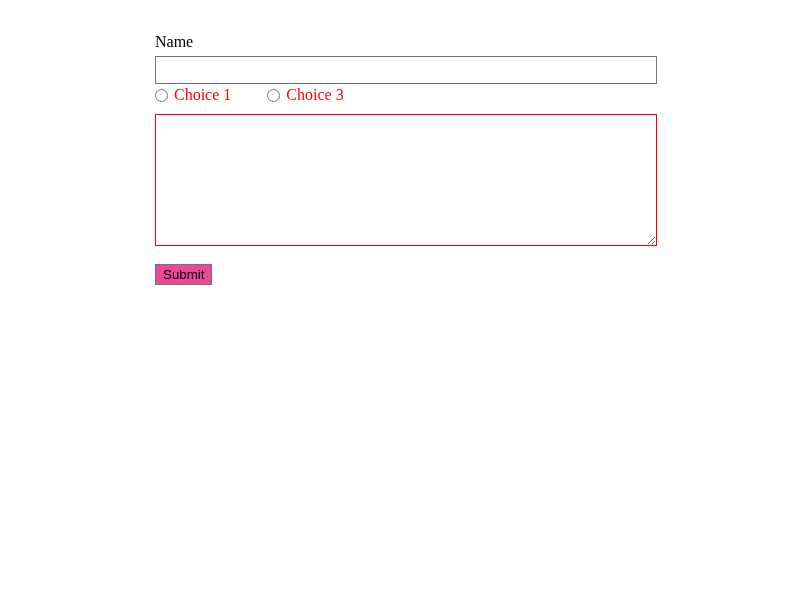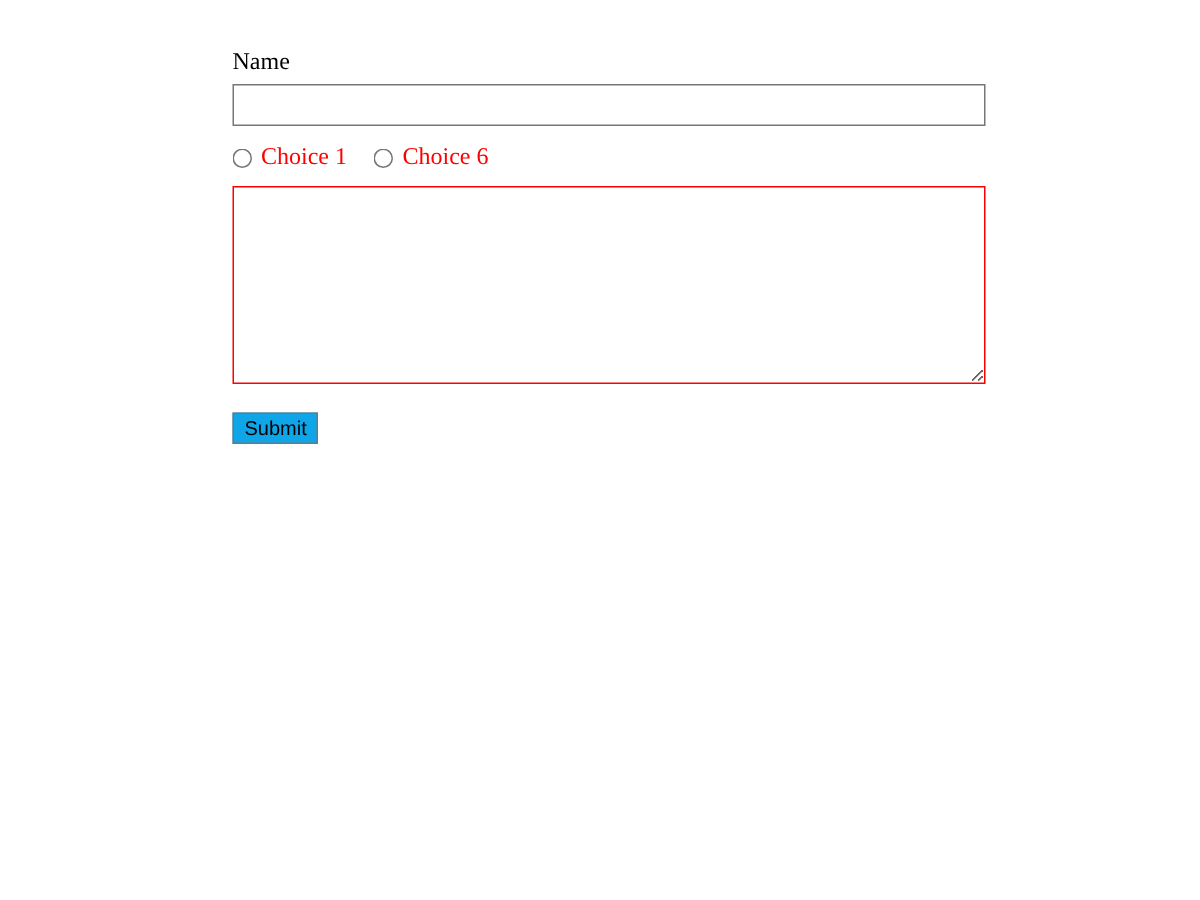--- a/index.html
+++ b/index.html
@@ -7,21 +7,20 @@
       padding: 33px 155px;
       font-family: "Times New Roman", Times, serif;
       font-size: 16px;
       color: #000;
       background: #fff;
     }
     .form {
       width: 502px;
     }
     .field {
-      margin-bottom: 10px;
     }
     .label {
       display: block;
       margin-bottom: 5px;
       font-size: 16px;
     }
     input[type="text"] {
       width: 496px;
       height: 24px;
       padding: 1px 2px;
@@ -29,21 +28,21 @@
       font-size: 13.3333px;
       border: 1px solid #767676;
       background: #fff;
       box-sizing: content-box;
     }
     input[type="text"].invalid {
       border: 1px solid red;
     }
     .radio-row {
       display: flex;
-      gap: 18px;
+      gap: 36px;
       margin-bottom: 10px;
       align-items: flex-start;
       padding-top: 2px;
     }
     .radio-item {
       display: flex;
       align-items: center;
       gap: 6px;
       color: red;
       font-size: 16px;
@@ -64,21 +63,21 @@
       box-sizing: content-box;
       resize: both;
     }
     .actions {
       margin-top: 14px;
     }
     button[type="submit"] {
       font-family: Arial, sans-serif;
       font-size: 13.3333px;
       padding: 2px 7px;
-      background: #0ea5e9;
+      background: #ec4899;
       border: 1px solid #767676;
       cursor: pointer;
     }
   </style>
 </head>
 <body>
 
 <form class="form">
 
   <div class="field">
@@ -87,21 +86,21 @@
   </div>
 
 
   <div class="radio-row">
     <label class="radio-item">
       <input type="radio" name="choice" style="">
       <span>Choice 1</span>
     </label>
     <label class="radio-item">
       <input type="radio" name="choice" style="">
-      <span>Choice 6</span>
+      <span>Choice 3</span>
     </label>
   </div>
 
   <div class="field">
     <textarea style=""></textarea>
   </div>
 
   <div class="actions">
     <button type="submit">Submit</button>
   </div>

